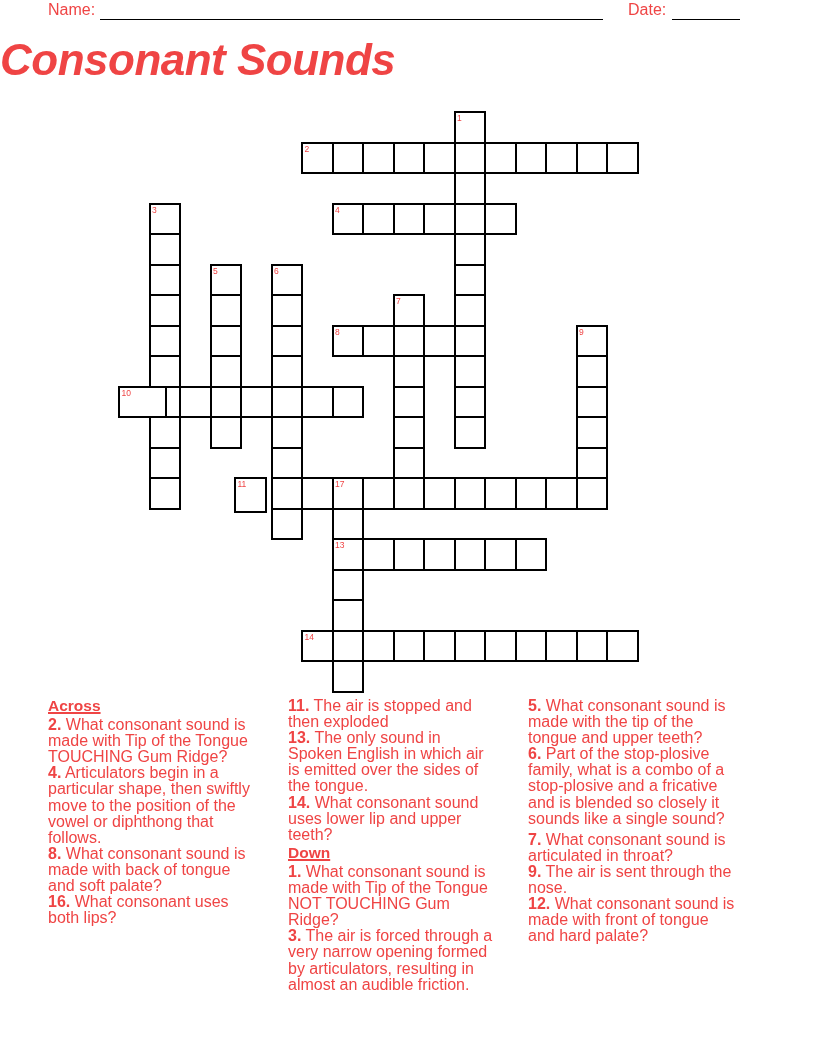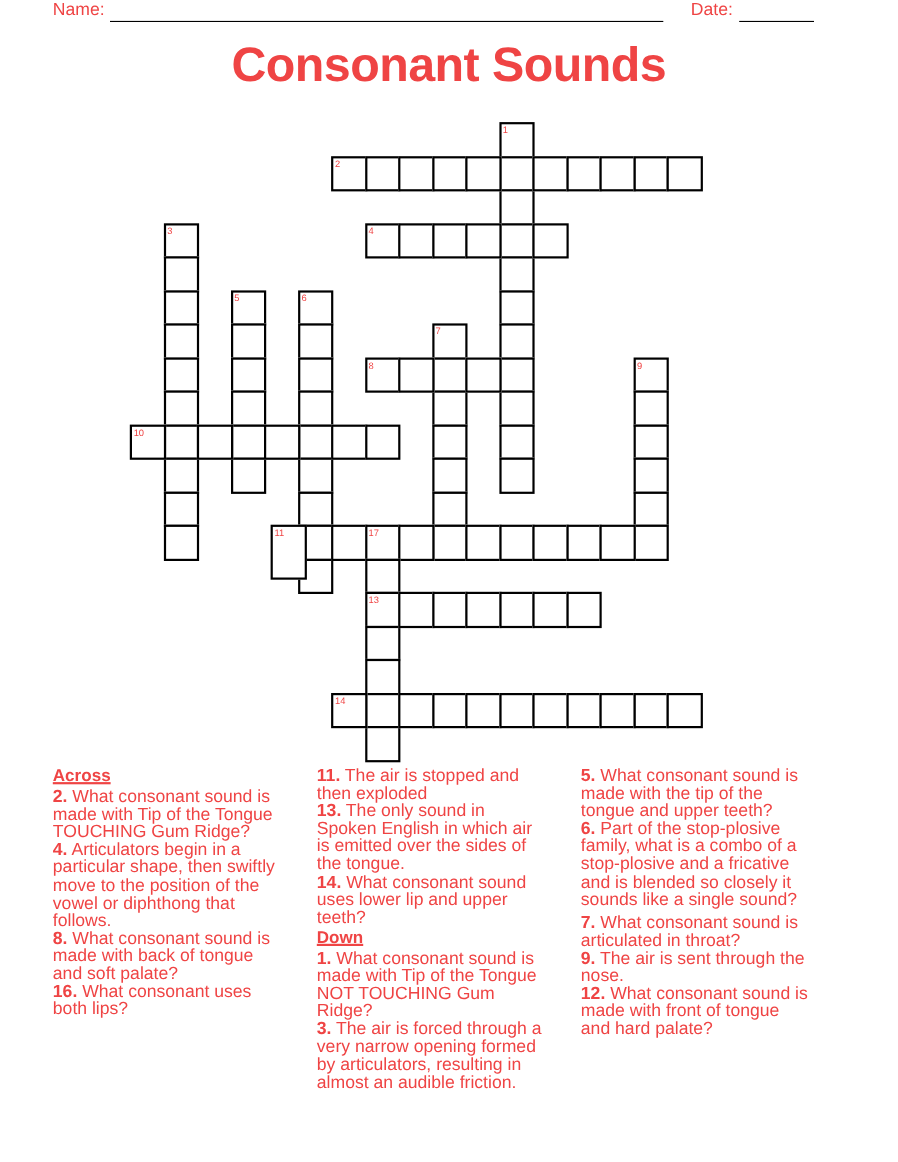--- a/index.html
+++ b/index.html
@@ -2,22 +2,22 @@
 <html><head>
 <meta charset="utf-8">
 <style>
   html,body{margin:0;padding:0;background:#fff;}
   #page{position:relative;width:816px;height:1056px;background:#ffffff;overflow:hidden;
         font-family:"Liberation Sans",sans-serif;color:#ef4444;}
 
   .hdr-label{position:absolute;font-size:16px;line-height:18px;}
   .blank-line{position:absolute;height:18px;border-bottom:1.6px solid #000;}
 
-  #title{position:absolute;left:0;right:0;top:34px;text-align:center;
-         font-size:44px;font-weight:bold;letter-spacing:-0.5px;line-height:52px;}
+  #title{position:absolute;left:0;right:0;top:34px;text-align:left;
+         font-size:44px;font-weight:bold;letter-spacing:-0.5px;line-height:52px;font-style:italic;}
 
   #grid{position:absolute;left:118px;top:111px;}
   .cell{position:absolute;background:#fff;border:2px solid #000;box-sizing:border-box;}
   .cellnum{position:absolute;top:0;left:1.5px;font-size:8.5px;line-height:10px;font-weight:normal;}
 
   #clues{position:absolute;left:48px;top:698px;width:720px;display:flex;}
   .ccol{width:240px;box-sizing:border-box;padding-right:32px;flex:0 0 240px;}
   .sec-h{margin:0 0 3px 0;font-size:15.5px;line-height:16.1px;font-weight:bold;
          text-decoration:underline;text-decoration-thickness:1.5px;}
   .down-h{margin-top:2px;}
@@ -117,28 +117,28 @@
       <div class="cell" style="left: 244px; top: 213.5px; width: 32.5px; height: 32.5px; border-color: rgb(0, 0, 0);"></div>
       <div class="cell" style="left: 305px; top: 213.5px; width: 32.5px; height: 32.5px; border-color: rgb(0, 0, 0);"></div>
       <div class="cell" style="left: 457.5px; top: 213.5px; width: 32.5px; height: 32.5px; border-color: rgb(0, 0, 0);">
         <span class="cellnum">9</span>
       </div>
       <div class="cell" style="left: 457.5px; top: 244px; width: 32.5px; height: 32.5px; border-color: rgb(0, 0, 0);"></div>
       <div class="cell" style="left: 457.5px; top: 274.5px; width: 32.5px; height: 32.5px; border-color: rgb(0, 0, 0);"></div>
       <div class="cell" style="left: 457.5px; top: 305px; width: 32.5px; height: 32.5px; border-color: rgb(0, 0, 0);"></div>
       <div class="cell" style="left: 457.5px; top: 335.5px; width: 32.5px; height: 32.5px; border-color: rgb(0, 0, 0);"></div>
       <div class="cell" style="left: 457.5px; top: 366px; width: 32.5px; height: 32.5px; border-color: rgb(0, 0, 0);"></div>
-      <div class="cell" style="left: 0px; top: 274.5px; width: 33px; height: 32.5px; border-color: rgb(0, 0, 0);">
+      <div class="cell" style="left: 0px; top: 274.5px; width: 49px; height: 32.5px; border-color: rgb(0, 0, 0);">
         <span class="cellnum">10</span>
       </div>
       <div class="cell" style="left: 61px; top: 274.5px; width: 32.5px; height: 32.5px; border-color: rgb(0, 0, 0);"></div>
       <div class="cell" style="left: 122px; top: 274.5px; width: 32.5px; height: 32.5px; border-color: rgb(0, 0, 0);"></div>
       <div class="cell" style="left: 183px; top: 274.5px; width: 32.5px; height: 32.5px; border-color: rgb(0, 0, 0);"></div>
       <div class="cell" style="left: 213.5px; top: 274.5px; width: 32.5px; height: 32.5px; border-color: rgb(0, 0, 0);"></div>
-      <div class="cell" style="left: 128px; top: 366px; width: 32.5px; height: 50px; border-color: rgb(0, 0, 0); padding-left: 20px;">
+      <div class="cell" style="left: 116px; top: 366px; width: 32.5px; height: 36px; border-color: rgb(0, 0, 0); padding-left: 20px;">
         <span class="cellnum">11</span>
       </div>
       <div class="cell" style="left: 183px; top: 366px; width: 32.5px; height: 32.5px; border-color: rgb(0, 0, 0);"></div>
       <div class="cell" style="left: 213.5px; top: 366px; width: 32.5px; height: 32.5px; border-color: rgb(0, 0, 0);">
         <span class="cellnum">17</span>
       </div>
       <div class="cell" style="left: 244px; top: 366px; width: 32.5px; height: 32.5px; border-color: rgb(0, 0, 0);"></div>
       <div class="cell" style="left: 305px; top: 366px; width: 32.5px; height: 32.5px; border-color: rgb(0, 0, 0);"></div>
       <div class="cell" style="left: 335.5px; top: 366px; width: 32.5px; height: 32.5px; border-color: rgb(0, 0, 0);"></div>
       <div class="cell" style="left: 366px; top: 366px; width: 32.5px; height: 32.5px; border-color: rgb(0, 0, 0);"></div>

